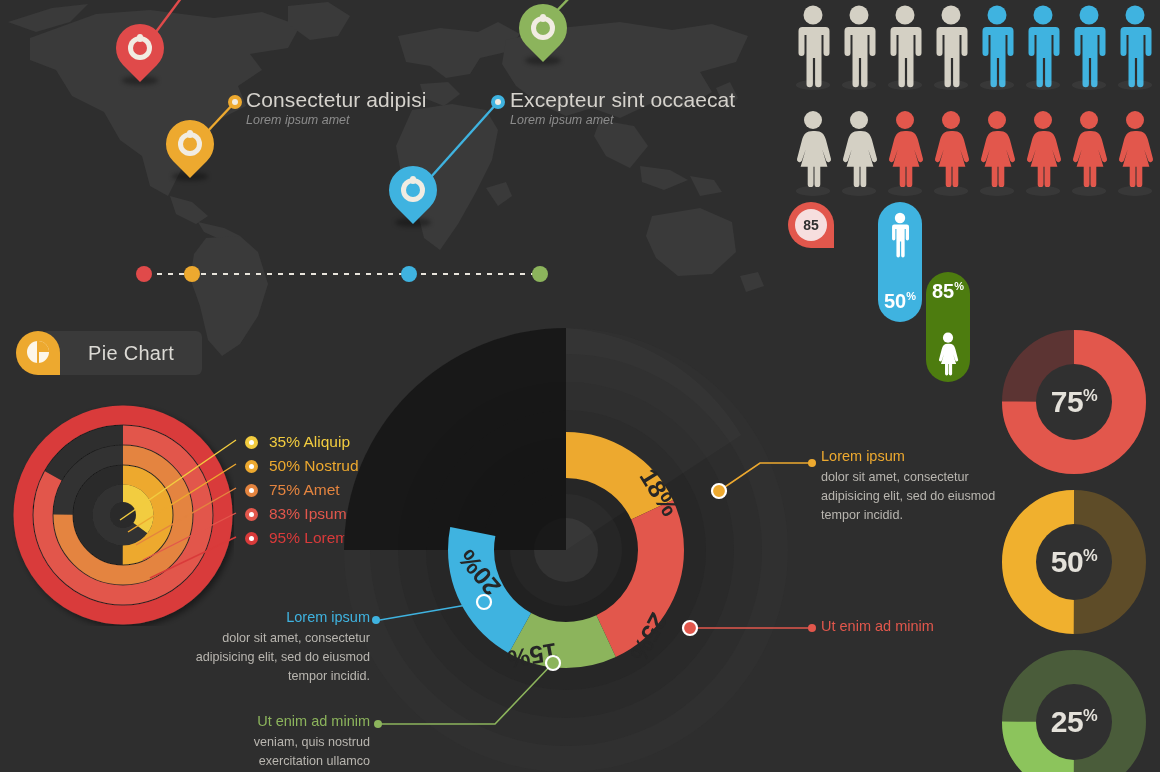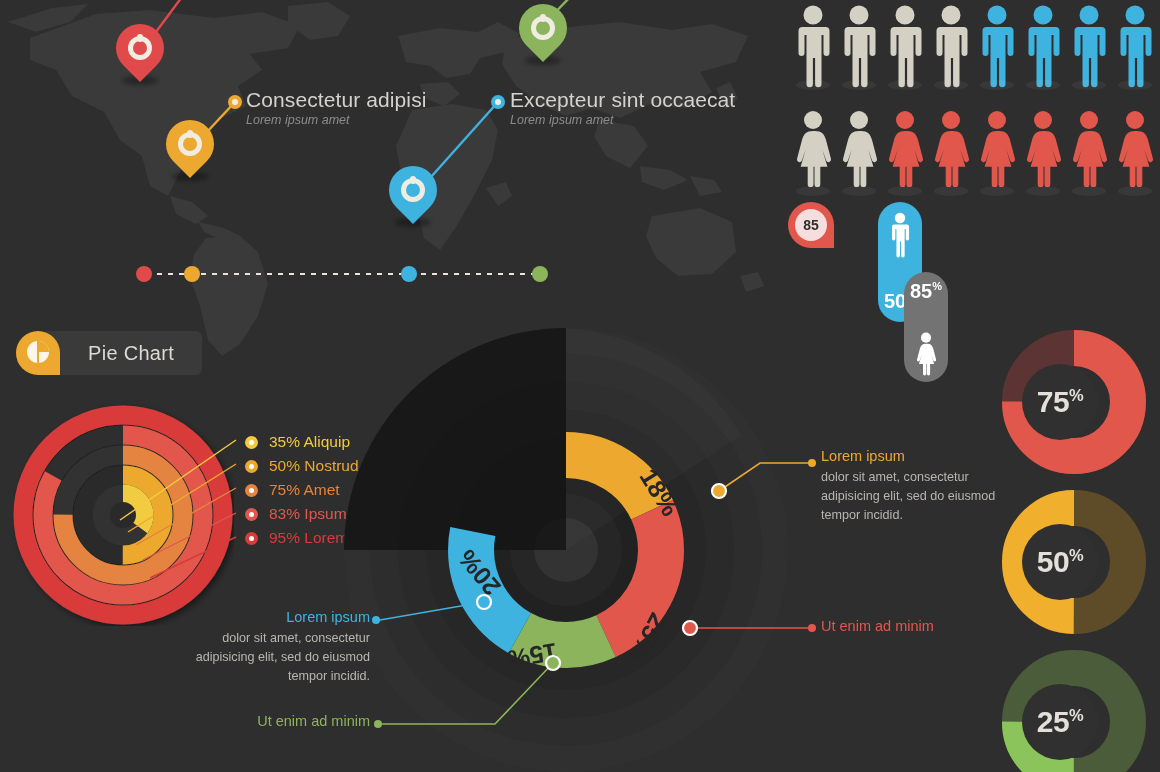--- a/index.html
+++ b/index.html
@@ -115,21 +115,21 @@
   .tag-round .inner {
     width:32px; height:32px; border-radius:50%; background:#f6dede;
     display:flex; align-items:center; justify-content:center;
     font-size:14px; font-weight:bold; color:#2f2f2f;
   }
   .pillbar { position:absolute; border-radius:24px 24px 24px 24px; }
 
   
   .rdonut { position:absolute; width:144px; height:144px; }
   .rdonut .hole {
-    position:absolute; left:20px; top:34px; width:76px; height:76px;
+    position:absolute; left:34px; top:34px; width:76px; height:76px;
     border-radius:50%; background:#303030;
     display:flex; align-items:center; justify-content:center;
   }
   .rdonut .val { font-size:30px; font-weight:bold; color:#e4e1da; letter-spacing:-.5px; }
   .pct-sm { font-size:.55em; vertical-align:super; }
 </style>
 </head>
 <body>
 
 <div class="stage">
@@ -356,20 +356,21 @@
     <div class="hd" style="color:#e2574c;">Ut enim ad minim</div>
   </div>
 
   <div class="callout left" style="left:188px;top:609px;width:182px;">
     <div class="hd" style="color:#3fb3e0;">Lorem ipsum</div>
     <div class="bd">dolor sit amet, consectetur adipisicing elit, sed do eiusmod tempor incidid.</div>
   </div>
 
   <div class="callout left" style="left:188px;top:713px;width:182px;">
     <div class="hd" style="color:#8cb45c;">Ut enim ad minim</div>
+    <div class="bd">veniam, quis nostrud exercitation ullamco</div>
   </div>
 
   <div id="people">
 
     <div class="prow" style="top:2px;">
       <div class="person"><svg width="46" height="84" viewBox="0 0 46 84">
             <g fill="#d4d0c4">
               <circle cx="23" cy="11" r="9.5"></circle>
               <path d="M10.5 23h25a4 4 0 0 1 4 4v22a3 3 0 0 1-6 0V31h-2v49a3.2 3.2 0 0 1-6.4 0V54h-2.2v26a3.2 3.2 0 0 1-6.4 0V31h-2v18a3 3 0 0 1-6 0V27a4 4 0 0 1 4-4z"></path>
             </g>
@@ -479,21 +480,21 @@
       <g fill="#ffffff">
           <circle cx="23" cy="11" r="9.5"></circle>
           <path d="M10.5 23h25a4 4 0 0 1 4 4v22a3 3 0 0 1-6 0V31h-2v49a3.2 3.2 0 0 1-6.4 0V54h-2.2v26a3.2 3.2 0 0 1-6.4 0V31h-2v18a3 3 0 0 1-6 0V27a4 4 0 0 1 4-4z"></path>
         </g>
     </svg>
     <div style="position:absolute;left:0;right:0;bottom:9px;text-align:center;color:#fff;font-size:20px;font-weight:bold;">
       <span>50</span><span class="pct-sm">%</span>
     </div>
   </div>
 
-  <div class="pillbar" style="left:904px;top:272px;width:44px;height:110px;background:#737373;border-radius:22px 22px 22px 22px;">
+  <div class="pillbar" style="left:926px;top:272px;width:44px;height:110px;background:#4d7c0f;border-radius:22px 22px 22px 22px;">
     <div style="position:absolute;left:0;right:0;top:8px;text-align:center;color:#fff;font-size:20px;font-weight:bold;">
       <span>85</span><span class="pct-sm">%</span>
     </div>
     <svg width="26" height="44" viewBox="0 0 46 78" style="position:absolute;left:9px;bottom:6px;">
       <g fill="#ffffff">
           <circle cx="23" cy="10" r="9"></circle>
           <path d="M23 21c-6.5 0-9.5 3.2-11 9l-5 19a2.6 2.6 0 0 0 4.8 1.8l4-11.5-5.2 17.4h7.1v17.5a2.9 2.9 0 0 0 5.8 0V56.7h1v17.5a2.9 2.9 0 0 0 5.8 0V56.7h7.1L32.2 39.3l4 11.5A2.6 2.6 0 0 0 41 49l-5-19c-1.5-5.8-4.5-9-11-9z"></path>
         </g>
     </svg>
   </div>

